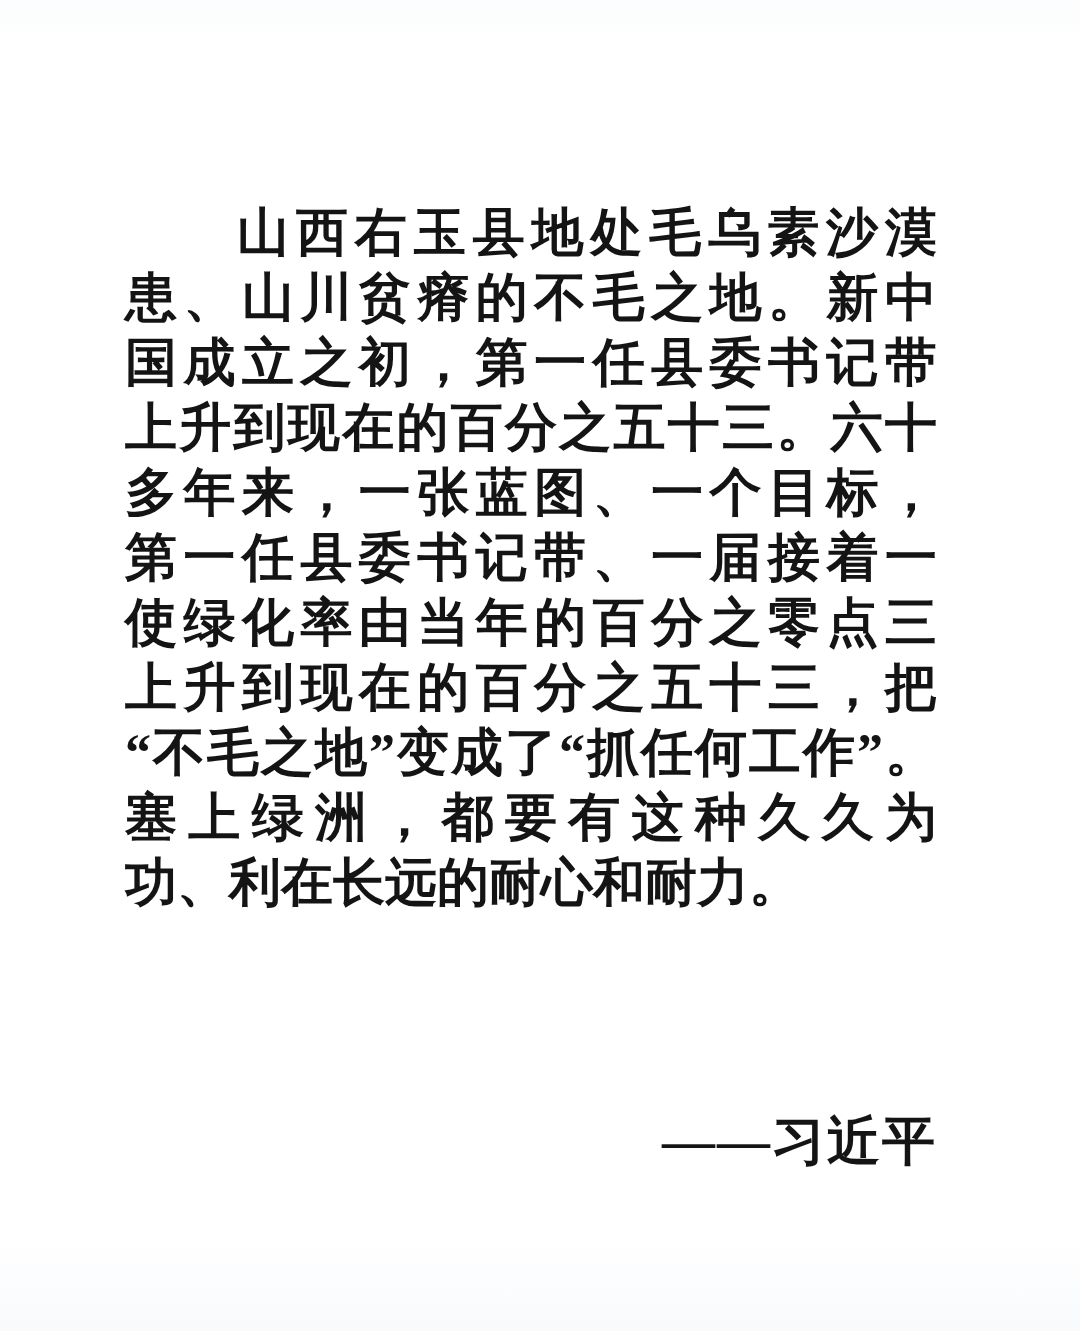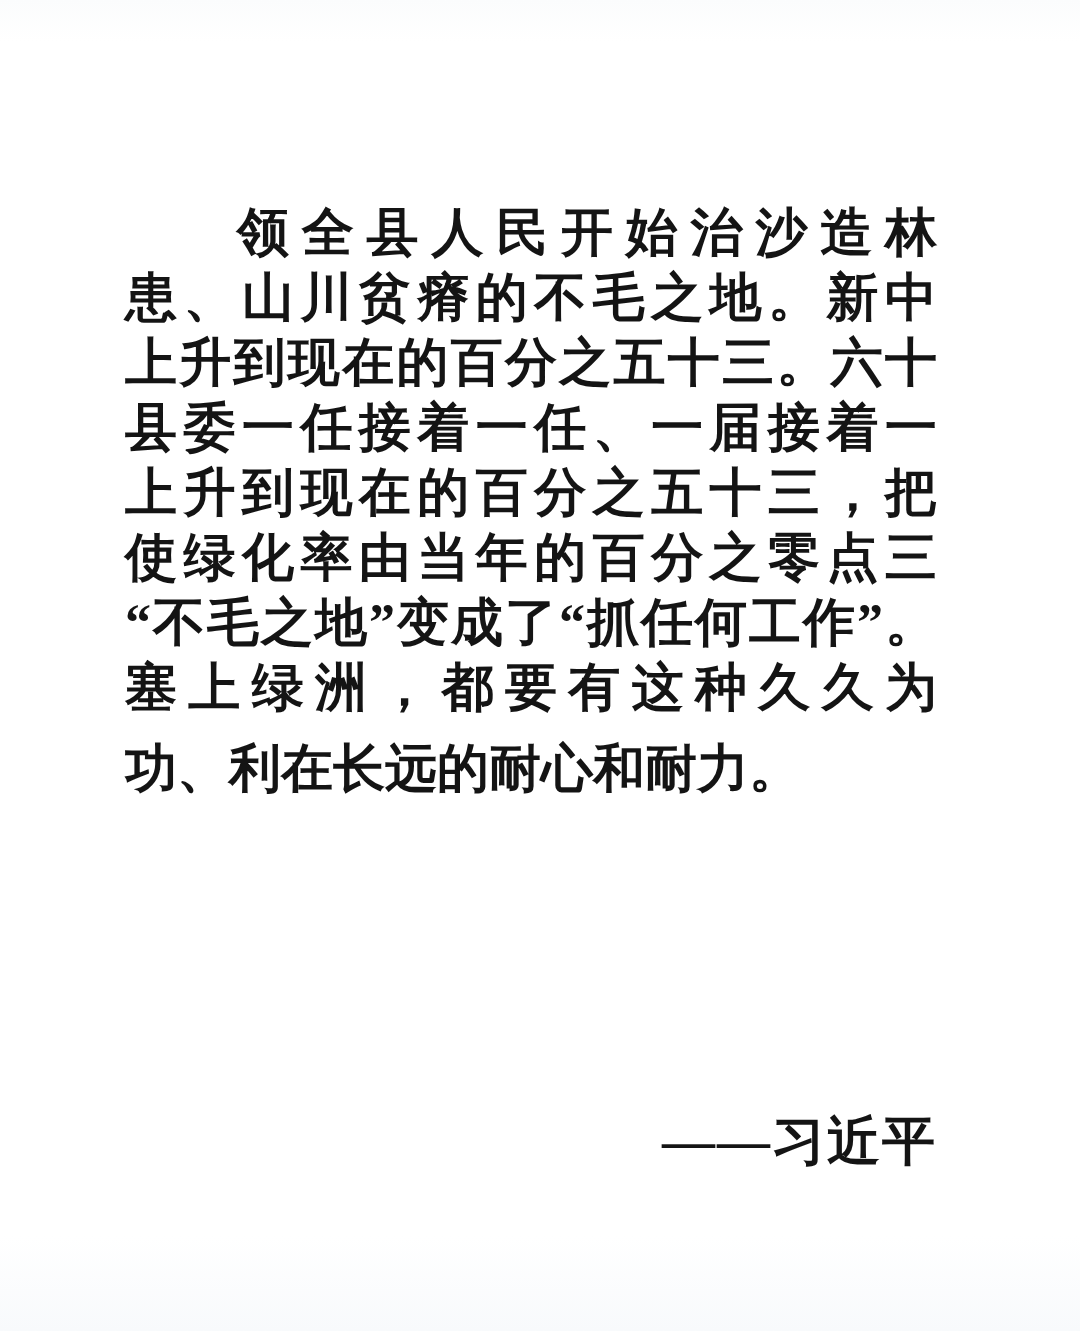--- a/index.html
+++ b/index.html
@@ -45,21 +45,20 @@
     text-align-last: justify;
     height: 65px;
     overflow: visible;
   }
   .qline.first {
     text-indent: 112px;
   }
   .qline.last {
     text-align: left;
     text-align-last: left;
-    margin-top: 16px;
   }
   .attribution {
     position: absolute;
     left: 125px;
     top: 1108px;
     width: 812px;
     color: #141414;
     font-size: 53px;
     font-weight: 700;
     line-height: 66px;
@@ -67,26 +66,28 @@
     letter-spacing: 2px;
   }
 </style>
 </head>
 <body>
 
 <div class="page">
   <div class="top-shade"></div>
 
   <div class="quote-block">
-    <div class="qline first">领全县人民开始治沙造林</div>
+    <div class="qline first">山西右玉县地处毛乌素沙漠</div>
     <div class="qline">患、山川贫瘠的不毛之地。新中</div>
+    <div class="qline">国成立之初，第一任县委书记带</div>
     <div class="qline">上升到现在的百分之五十三。六十</div>
-    <div class="qline">县委一任接着一任、一届接着一</div>
+    <div class="qline">多年来，一张蓝图、一个目标，</div>
+    <div class="qline">第一任县委书记带、一届接着一</div>
+    <div class="qline">使绿化率由当年的百分之零点三</div>
     <div class="qline">上升到现在的百分之五十三，把</div>
-    <div class="qline">使绿化率由当年的百分之零点三</div>
     <div class="qline">“不毛之地”变成了“抓任何工作”。</div>
     <div class="qline">塞上绿洲，都要有这种久久为</div>
     <div class="qline last">功、利在长远的耐心和耐力。</div>
   </div>
 
   <div class="attribution">——习近平</div>
 
   <div class="bottom-shade"></div>
 </div>
 

